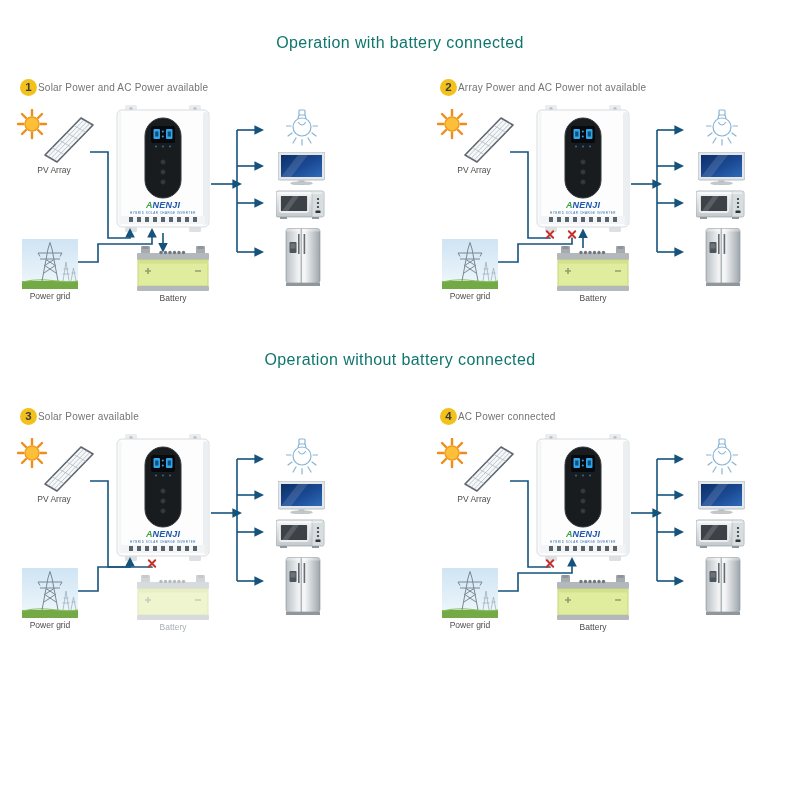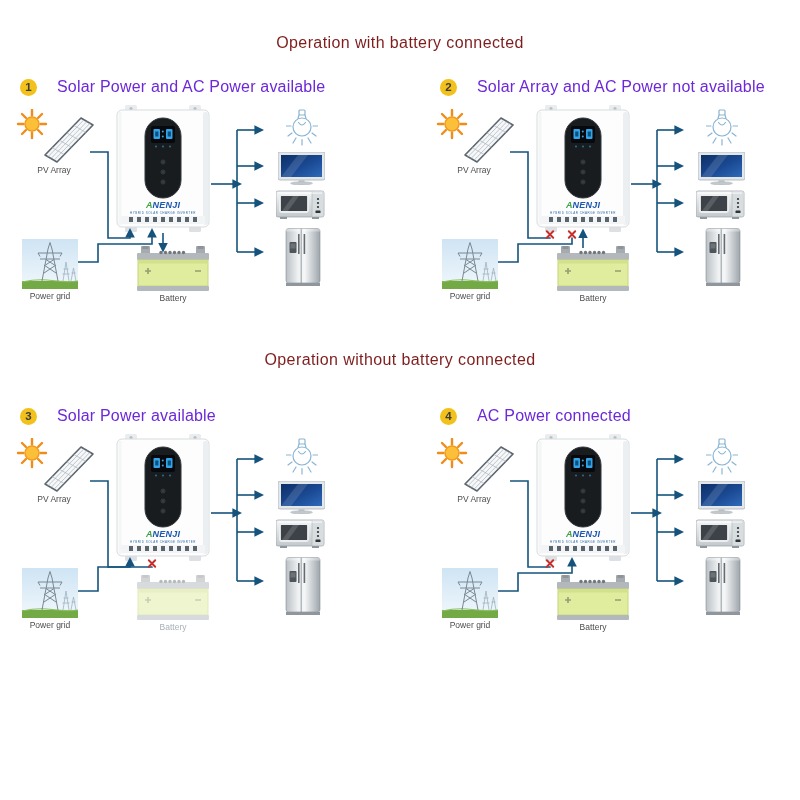--- a/index.html
+++ b/index.html
@@ -5,33 +5,33 @@
   :root{
     --wire:#15537d; --badge:#f3c11b; --xmark:#c5302c;
   }
   html,body{margin:0;padding:0;}
   body{
     width:800px;height:800px;position:relative;overflow:hidden;
     background:#ffffff;font-family:"Liberation Sans",sans-serif;
   }
   .section-title{
     position:absolute;left:0;width:100%;text-align:center;
-    font-size:16px;color:#7f1d1d;letter-spacing:.4px;
+    font-size:16px;color:#0f766e;letter-spacing:.4px;
   }
   #title1{top:34px}
   #title2{top:351px}
   .panel{position:absolute;width:370px;height:235px;}
   .panel-heading{display:flex;align-items:center;height:18px;}
   .num-circle{
     width:17px;height:17px;border-radius:50%;background:var(--badge);
     color:#3d3d3d;font-size:11.5px;font-weight:bold;
     display:flex;align-items:center;justify-content:center;
     margin-left:10px;flex:0 0 17px;
   }
-  .panel-title{font-size:16px;color:#6d28d9;margin-left:20px;letter-spacing:.2px;}
+  .panel-title{font-size:10px;color:#737373;margin-left:1px;letter-spacing:.2px;}
   svg.diagram{position:absolute;top:25px;left:0;}
   svg text{font-family:"Liberation Sans",sans-serif;}
   .lbl{font-size:8.5px;fill:#4c4c4c;}
   .lbl.gray{fill:#a9b0b5;}
   .wire{fill:none;stroke:var(--wire);stroke-width:1.6;}
   #arrowhead path{fill:var(--wire);}
   .xmark{stroke:var(--xmark);stroke-width:2;stroke-linecap:round;fill:none;}
   .faded{opacity:.5;}
   .defs-holder{position:absolute;width:0;height:0;overflow:hidden;}
 </style>
@@ -253,21 +253,21 @@
           <path class="wire" d="M227 63 H246" marker-end="url(#arrowhead)"></path>
           <path class="wire" d="M227 100 H246" marker-end="url(#arrowhead)"></path>
           <path class="wire" d="M227 149 H246" marker-end="url(#arrowhead)"></path>
         </g>
     </svg>
   </div>
 
   <div class="panel" style="left: 430px; top: 78px;">
     <div class="panel-heading">
       <span class="num-circle">2</span>
-      <span class="panel-title">Solar Array and AC Power not available</span>
+      <span class="panel-title">Array Power and AC Power not available</span>
     </div>
     <svg class="diagram" width="370" height="210" viewBox="0 0 370 210">
       <use href="#sym-pv" x="5" y="6" width="80" height="55"></use>
       <text class="lbl" x="44" y="70" text-anchor="middle">PV Array</text>
       <use href="#sym-grid" x="12" y="136" width="56" height="50"></use>
       <text class="lbl" x="40" y="196" text-anchor="middle">Power grid</text>
       <use href="#sym-inverter" x="105" y="2" width="96" height="128"></use>
       <use href="#sym-battery" class="battery-icon" x="126" y="143" width="74" height="46"></use>
       <text class="lbl battery-lbl" x="163" y="198" text-anchor="middle">Battery</text>
       <use href="#sym-bulb" x="276" y="6" width="32" height="40"></use>

